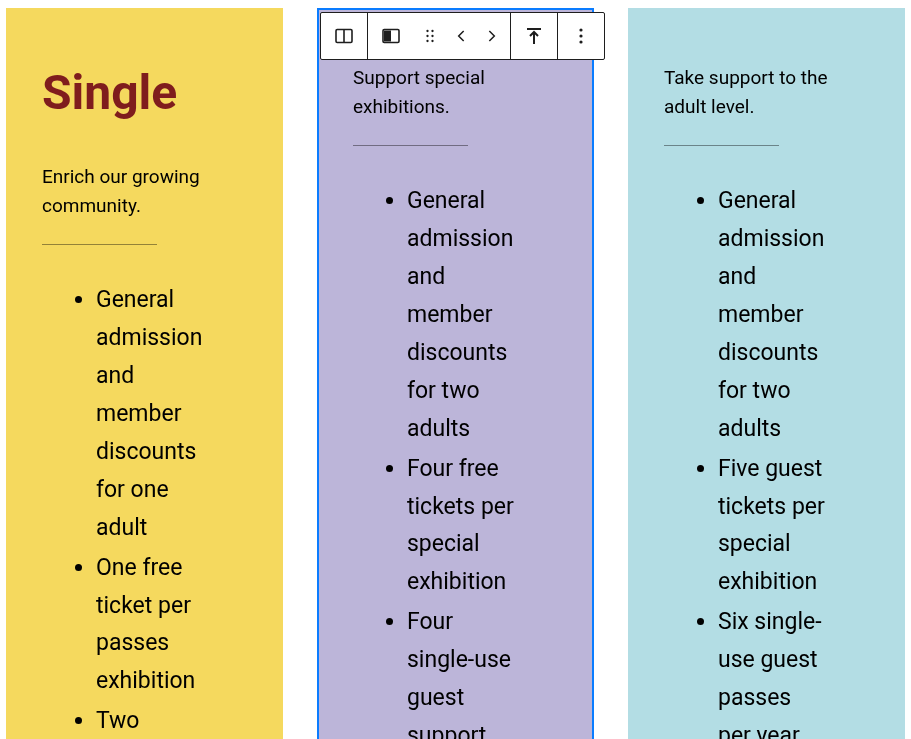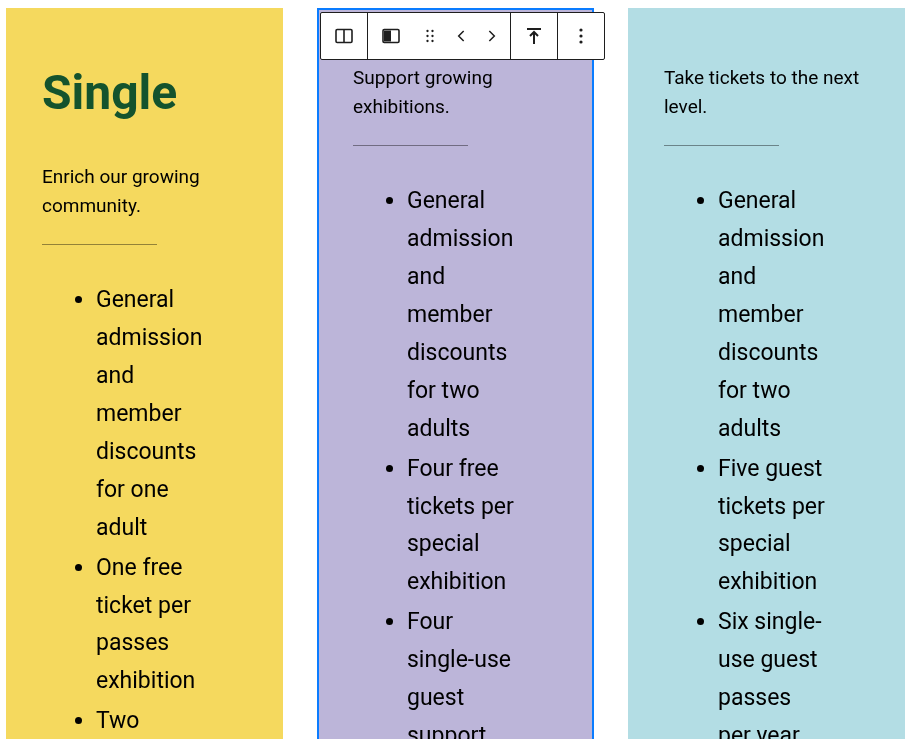--- a/index.html
+++ b/index.html
@@ -23,21 +23,21 @@
     min-height: 740px;
   }
   .col.selected {
     outline: 2px solid #0a7cff;
     outline-offset: -2px;
   }
   .col h1 {
     font-size: 48px;
     font-weight: 700;
     margin: 0 0 42px 0;
-    color: #14532d;
+    color: #7f1d1d;
   }
   .subtitle {
     font-weight: 400;
     font-size: 19px;
     line-height: 1.5;
     margin: 0 0 24px 0;
   }
   hr.sep {
     border: none;
     border-top: 1px solid rgba(0,0,0,0.4);
@@ -165,31 +165,31 @@
     <p class="subtitle">Enrich our growing community.</p>
     <hr class="sep">
     <ul class="feats">
       <li>General admission and member discounts for one adult</li>
       <li>One free ticket per passes exhibition</li>
       <li>Two single-use guest passes per year</li>
     </ul>
   </div>
 
   <div class="col selected" style="background:#bcb5d9">
-    <p class="subtitle">Support growing exhibitions.</p>
+    <p class="subtitle">Support special exhibitions.</p>
     <hr class="sep">
     <ul class="feats">
       <li>General admission and member discounts for two adults</li>
       <li>Four free tickets per special exhibition</li>
       <li>Four single-use guest support per year</li>
     </ul>
   </div>
 
   <div class="col" style="background:#b3dde4">
-    <p class="subtitle">Take tickets to the next level.</p>
+    <p class="subtitle">Take support to the adult level.</p>
     <hr class="sep">
     <ul class="feats">
       <li>General admission and member discounts for two adults</li>
       <li>Five guest tickets per special exhibition</li>
       <li>Six single-use guest passes per year</li>
     </ul>
   </div>
 
 </div>
 

